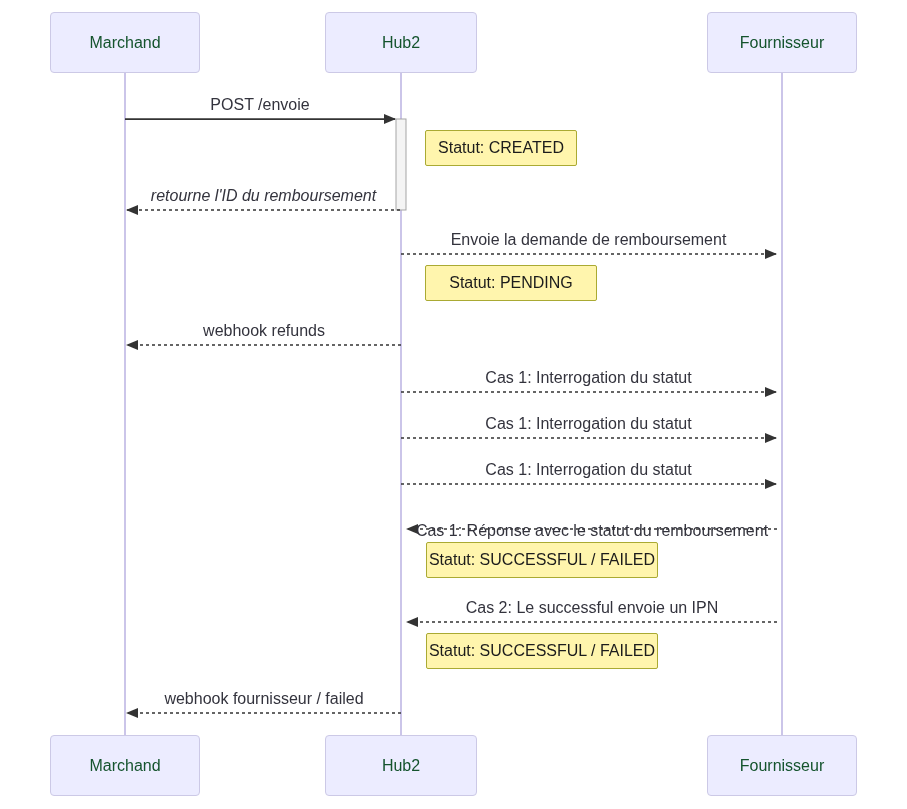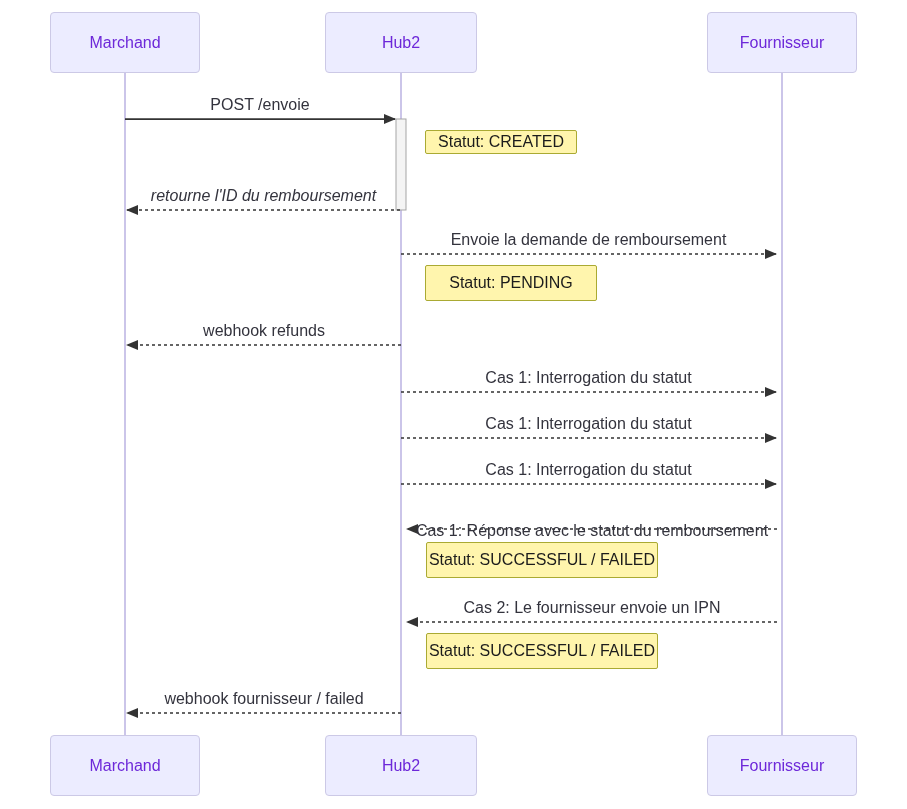--- a/index.html
+++ b/index.html
@@ -1,21 +1,21 @@
 <!DOCTYPE html>
 <html><head>
 <meta charset="utf-8">
 <style>
   html,body{margin:0;padding:0;background:#ffffff;}
   #diagram{position:relative;width:907px;height:809px;background:#ffffff;
            font-family:"Liberation Sans",sans-serif;overflow:hidden;}
   #diagram-svg{position:absolute;left:0;top:0;}
   .actor-box{position:absolute;display:flex;align-items:center;justify-content:center;
              background:var(--actor-fill,#ECECFF);border:1px solid var(--actor-border,#CCC9E6);
-             border-radius:4px;font-size:16px;color:#6d28d9;box-sizing:border-box;}
+             border-radius:4px;font-size:16px;color:#14532d;box-sizing:border-box;}
   .note{position:absolute;display:flex;align-items:center;justify-content:center;
         background:var(--note-fill,#FFF5AD);border:1px solid var(--note-border,#AAAA33);
         border-radius:2px;font-size:16px;color:#1c1c1c;box-sizing:border-box;white-space:nowrap;}
   .msg-label{position:absolute;transform:translateX(-50%);font-size:16px;color:#33333d;
              white-space:nowrap;line-height:18px;}
   .lifeline{stroke:var(--lifeline,#CBC5E9);stroke-width:2;}
   .msg-line{fill:none;stroke:var(--arrow,#333333);}
   .msg-line.solid{stroke-width:1.75;}
   .msg-line.dashed{stroke-width:1.5;stroke-dasharray:3,3;}
   .activation{fill:var(--activation-fill,#F4F4F4);stroke:var(--activation-border,#A5A5A5);stroke-width:1;}
@@ -71,23 +71,23 @@
         <span>Fournisseur</span>
       </div>
       <div class="msg-label" style="left: 260px; top: 96px;">POST /envoie</div>
       <div class="msg-label" style="left: 263.5px; top: 187px; font-style: italic;">retourne l'ID du remboursement</div>
       <div class="msg-label" style="left: 588.5px; top: 231px;">Envoie la demande de remboursement</div>
       <div class="msg-label" style="left: 264px; top: 322px;">webhook refunds</div>
       <div class="msg-label" style="left: 588.5px; top: 369px;">Cas 1: Interrogation du statut</div>
       <div class="msg-label" style="left: 588.5px; top: 415px;">Cas 1: Interrogation du statut</div>
       <div class="msg-label" style="left: 588.5px; top: 461px;">Cas 1: Interrogation du statut</div>
       <div class="msg-label" style="left: 592px; top: 522px;">Cas 1: Réponse avec le statut du remboursement</div>
-      <div class="msg-label" style="left: 592px; top: 599px;">Cas 2: Le fournisseur envoie un IPN</div>
+      <div class="msg-label" style="left: 592px; top: 599px;">Cas 2: Le successful envoie un IPN</div>
       <div class="msg-label" style="left: 264px; top: 690px;">webhook fournisseur / failed</div>
-      <div class="note" style="left: 425px; top: 130px; width: 152px; height: 24px;">
+      <div class="note" style="left: 425px; top: 130px; width: 152px; height: 36px;">
         <span>Statut: CREATED</span>
       </div>
       <div class="note" style="left: 425px; top: 265px; width: 172px; height: 36px;">
         <span>Statut: PENDING</span>
       </div>
       <div class="note" style="left: 426px; top: 542px; width: 232px; height: 36px;">
         <span>Statut: SUCCESSFUL / FAILED</span>
       </div>
       <div class="note" style="left: 426px; top: 633px; width: 232px; height: 36px;">
         <span>Statut: SUCCESSFUL / FAILED</span>

